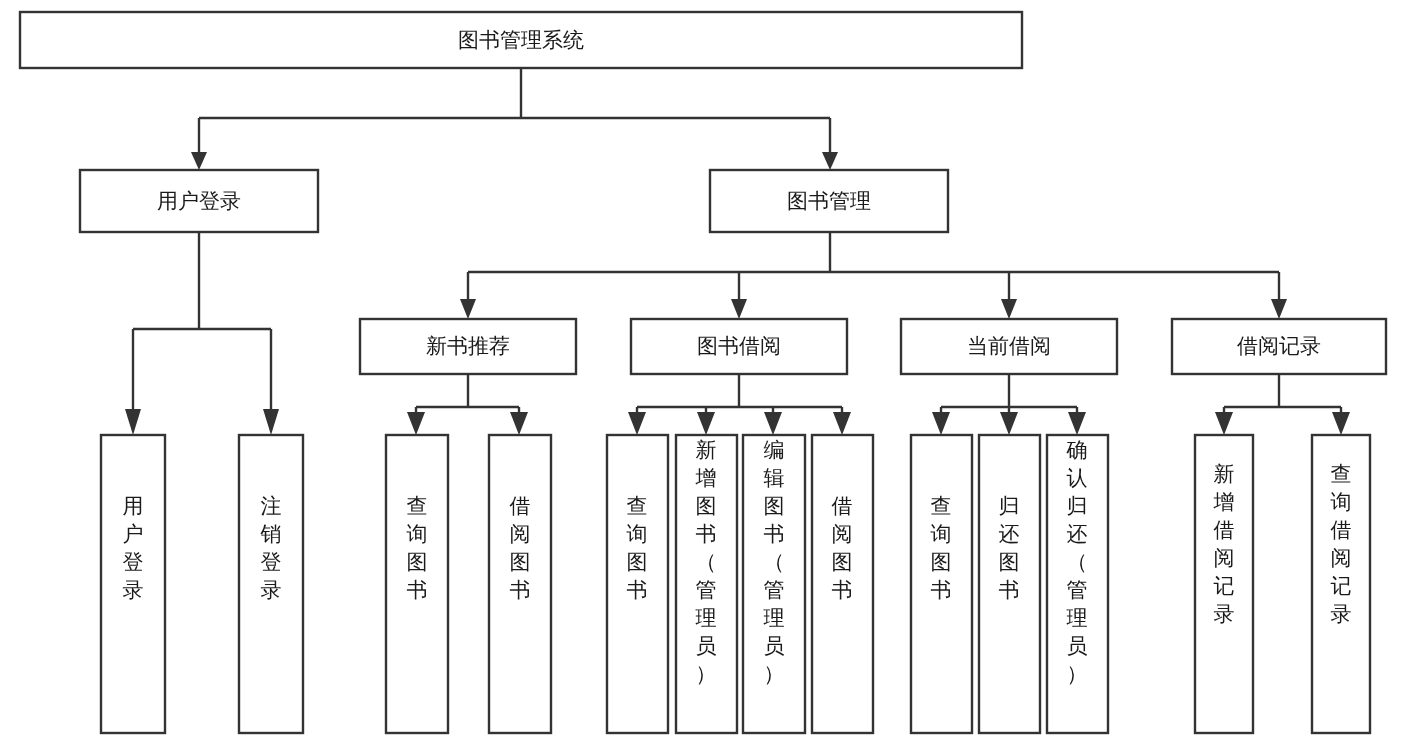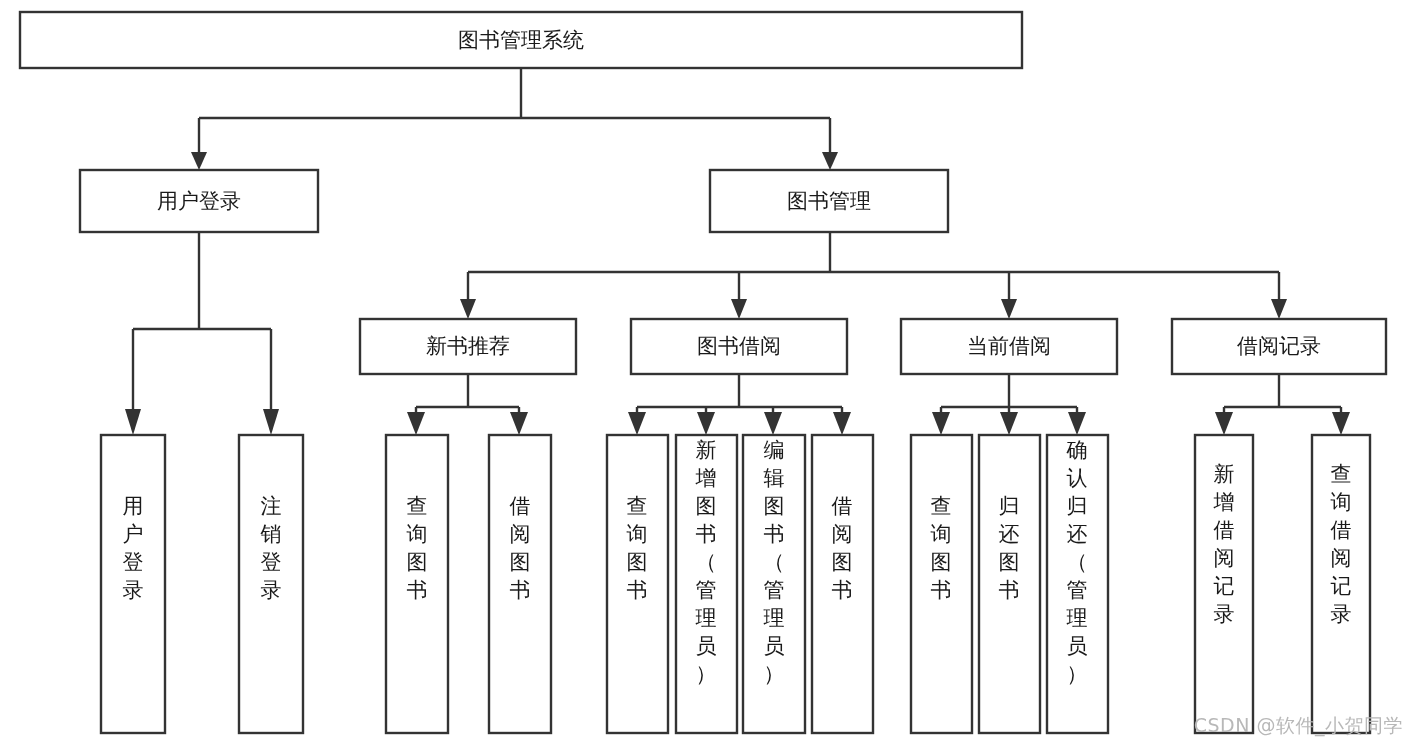--- a/index.html
+++ b/index.html
@@ -230,14 +230,13 @@
       <text class="node-label-v" x="1224" y="481"><tspan x="1224" dy="0">新</tspan><tspan x="1224" dy="28">增</tspan><tspan x="1224" dy="28">借</tspan><tspan x="1224" dy="28">阅</tspan><tspan x="1224" dy="28">记</tspan><tspan x="1224" dy="28">录</tspan></text>
     </g>
 
     <g>
       <rect class="node-rect" x="1312" y="435" width="58" height="298"></rect>
       <text class="node-label-v" x="1341" y="481"><tspan x="1341" dy="0">查</tspan><tspan x="1341" dy="28">询</tspan><tspan x="1341" dy="28">借</tspan><tspan x="1341" dy="28">阅</tspan><tspan x="1341" dy="28">记</tspan><tspan x="1341" dy="28">录</tspan></text>
     </g>
 
   </svg>
 
-  <div class="watermark-text">CSDN @软件_小贺同学</div>
 </div>
 
 </body></html>

